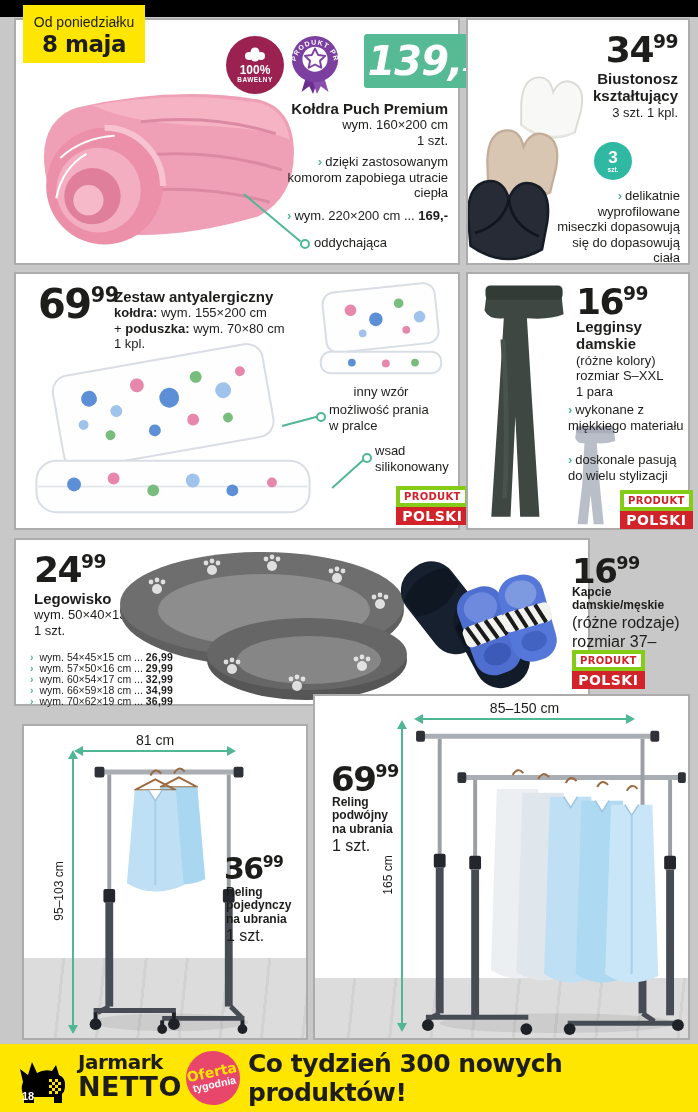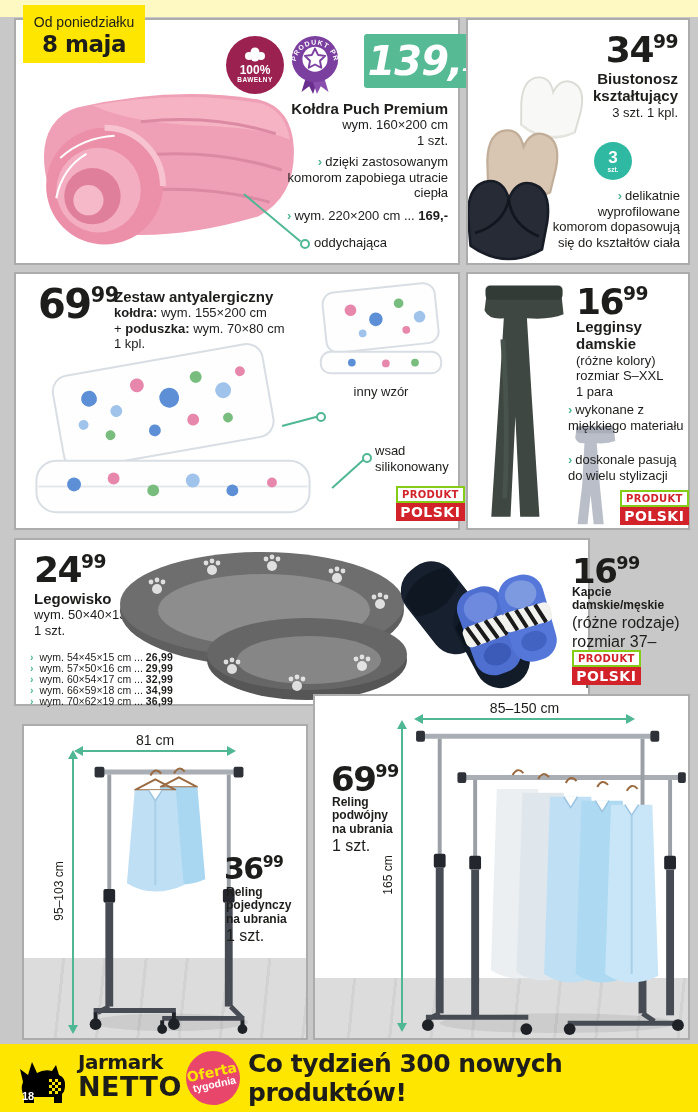--- a/index.html
+++ b/index.html
@@ -1,16 +1,16 @@
 <!DOCTYPE html>
 <html><head>
 <meta charset="utf-8">
 <style>
   html,body{margin:0;padding:0;background:#fff;}
-  #page{position:relative;width:698px;height:1112px;background:#fef9c3;overflow:hidden;
+  #page{position:relative;width:698px;height:1112px;background:#000000;overflow:hidden;
         font-family:"Liberation Sans",sans-serif;color:#1D1D1B;}
   .canvas{position:absolute;left:0;top:17px;width:698px;height:1027px;background:#C8C8C8;}
   .panel{position:absolute;background:#fff;border:2px solid #ACACAC;box-sizing:border-box;}
   .abs{position:absolute;}
   
   .pr{font-family:"DejaVu Sans",sans-serif;font-weight:bold;letter-spacing:-1.5px;line-height:1;color:#1D1D1B;}
   .pr .sup{font-size:.52em;vertical-align:top;position:relative;top:.05em;letter-spacing:-.5px;}
   .pr40{font-size:40px;} .pr36{font-size:36px;} .pr34{font-size:34px;} .pr30{font-size:30px;}
   .pricebox{background:#56BB95;color:#fff;text-align:center;border-radius:3px;
             font-family:"DejaVu Sans",sans-serif;font-weight:bold;}
@@ -20,21 +20,21 @@
   .b15{font-size:15px;font-weight:bold;line-height:1.15;}
   .b14{font-size:12px;font-weight:bold;line-height:1.12;}
   .t13{font-size:13px;line-height:1.2;}
   .t12{font-size:16px;line-height:1.2;}
   .tr{text-align:right;}
   .chev::before{content:"›";color:#4FB794;font-weight:bold;margin-right:3px;}
   .opt{display:flex;align-items:baseline;gap:3px;font-size:10.5px;line-height:11px;white-space:nowrap;}
   .opt b{letter-spacing:.2px;}
   
   .badge-pp{text-align:center;}
-  .badge-pp .r1{border:2px solid #84cc16;color:#D2232A;background:#fff;font-size:10px;font-weight:bold;
+  .badge-pp .r1{border:4px solid #84cc16;color:#D2232A;background:#fff;font-size:10px;font-weight:bold;
                 padding:1px 4px;letter-spacing:.3px;font-family:"DejaVu Sans",sans-serif;}
   .badge-pp .r2{background:#D2232A;color:#fff;font-size:14px;font-weight:bold;padding:1px 4px;
                 letter-spacing:.5px;font-family:"DejaVu Sans",sans-serif;}
   .badge-cotton{width:58px;height:58px;border-radius:50%;background:#9B2150;color:#fff;
                 display:flex;flex-direction:column;align-items:center;justify-content:center;}
   .badge-cotton .pct{font-size:12px;font-weight:bold;line-height:1;margin-top:1px;}
   .badge-cotton .nm{font-size:6.5px;font-weight:bold;letter-spacing:.4px;}
   .count-badge{width:38px;height:38px;border-radius:50%;background:#2FB9A2;color:#fff;
                display:flex;flex-direction:column;align-items:center;justify-content:center;}
   .count-badge .n{font-size:17px;font-weight:bold;line-height:1;}
@@ -162,21 +162,21 @@
     <div class="abs tr" style="right:10px;top:50px;width:150px;">
       <div class="b15">Biustonosz</div>
       <div class="b15">kształtujący</div>
       <div class="t13">3 szt. 1 kpl.</div>
     </div>
     <div class="abs count-badge" style="left:126px;top:122px;">
       <div class="n">3</div>
       <div class="u">szt.</div>
     </div>
     <div class="abs tr t13" style="right:8px;top:168px;width:128px;">
-      <span class="chev"></span><span>delikatnie wyprofilowane komorom dopasowują się do kształtów ciała</span>
+      <span class="chev"></span><span>delikatnie wyprofilowane miseczki dopasowują się do dopasowują ciała</span>
     </div>
   </div>
 
   <div class="panel" style="left:14px;top:272px;width:446px;height:258px;">
     <div class="abs pr pr40" style="left:22px;top:10px;">
       <span>69</span><span class="sup">99</span>
     </div>
     <div class="abs" style="left:98px;top:14px;width:215px;">
       <div class="b15">Zestaw antyalergiczny</div>
       <div class="t13"><b>kołdra:</b><span> wym. 155×200 cm</span></div>
@@ -219,20 +219,21 @@
       <path d="M14,148 H286" stroke="#E3E8EC" stroke-width="2"></path>
       <circle cx="50" cy="146" r="7" fill="#5C8FD6"></circle>
         <circle cx="90" cy="140" r="6" fill="#E787AC"></circle>
       <circle cx="130" cy="152" r="6" fill="#79BD7E"></circle>
         <circle cx="170" cy="142" r="7" fill="#9FC3EA"></circle>
       <circle cx="210" cy="152" r="6" fill="#5C8FD6"></circle>
         <circle cx="250" cy="144" r="5" fill="#E787AC"></circle>
     </svg>
     <div class="cl" style="left:266px;top:151px;width:37px;transform:rotate(-15deg);"></div>
     <div class="cm" style="left:300px;top:138px;"></div>
+    <div class="abs t13" style="left:313px;top:128px;width:110px;">możliwość prania w pralce</div>
     <div class="cl" style="left:316px;top:213px;width:47px;transform:rotate(-42deg);"></div>
     <div class="cm" style="left:346px;top:179px;"></div>
     <div class="abs t13" style="left:359px;top:169px;width:90px;">wsad silikonowany</div>
     <div class="abs badge-pp" style="left:380px;top:212px;">
       <div class="r1">PRODUKT</div>
       <div class="r2">POLSKI</div>
     </div>
   </div>
 
   <div class="panel" style="left:466px;top:272px;width:224px;height:258px;">

